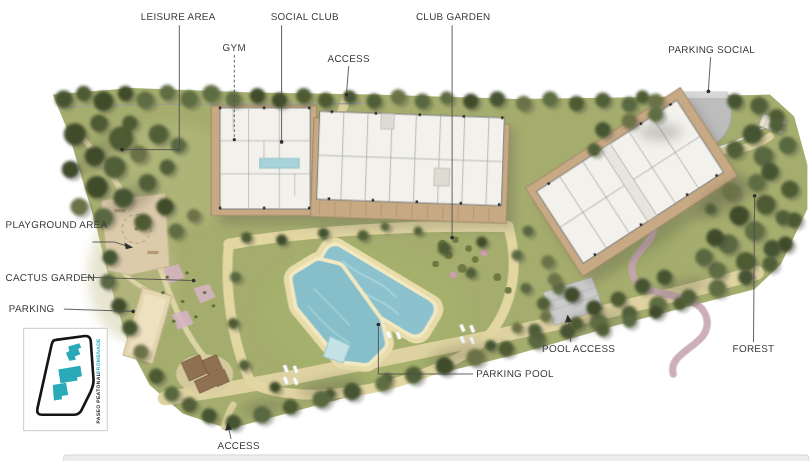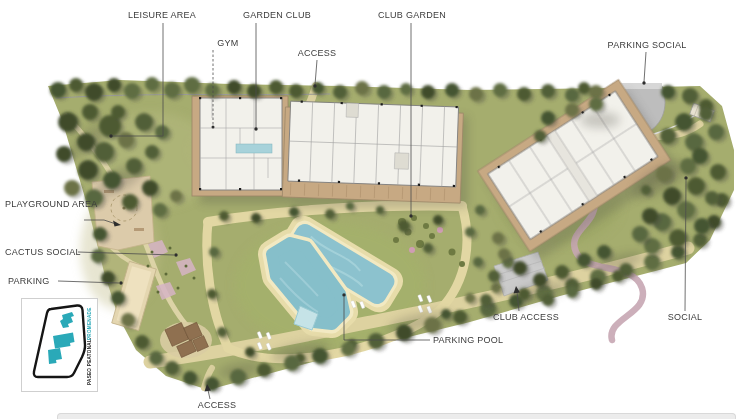--- a/index.html
+++ b/index.html
@@ -575,31 +575,31 @@
           <circle cx="686" cy="178" r="1.7" fill="#2e2e2e" stroke="none"></circle>
         </g>
     <g>
           <line x1="210" y1="399" x2="208" y2="390"></line>
           <polygon points="207,384 204.5,391.5 211,390.5" fill="#2e2e2e" stroke="none"></polygon>
         </g>
   </g>
 </svg>
 
 <div class="lbl ctr" style="left:162px;top:11px">LEISURE AREA</div>
-<div class="lbl ctr" style="left:277px;top:11px">GARDEN CLUB</div>
-<div class="lbl ctr" style="left:228px;top:39px">GYM</div>
+<div class="lbl ctr" style="left:277px;top:11px">SOCIAL CLUB</div>
+<div class="lbl ctr" style="left:213px;top:39px">GYM</div>
 <div class="lbl ctr" style="left:317px;top:49px">ACCESS</div>
 <div class="lbl ctr" style="left:412px;top:11px">CLUB GARDEN</div>
 <div class="lbl ctr" style="left:647px;top:41px">PARKING SOCIAL</div>
 <div class="lbl" style="left:5px;top:200px">PLAYGROUND AREA</div>
-<div class="lbl" style="left:5px;top:248px">CACTUS SOCIAL</div>
+<div class="lbl" style="left:5px;top:248px">CACTUS GARDEN</div>
 <div class="lbl" style="left:8px;top:277px">PARKING</div>
 <div class="lbl" style="left:433px;top:336px">PARKING POOL</div>
-<div class="lbl ctr" style="left:526px;top:313px">CLUB ACCESS</div>
-<div class="lbl ctr" style="left:685px;top:313px">SOCIAL</div>
+<div class="lbl ctr" style="left:526px;top:313px">POOL ACCESS</div>
+<div class="lbl ctr" style="left:685px;top:313px">FOREST</div>
 <div class="lbl ctr" style="left:217px;top:401px">ACCESS</div>
 
 <div class="legend">
   <svg width="75" height="92" viewBox="0 0 75 92">
     <path d="M29,10 L55,6.5 Q60,6 60.5,11 L63,46 Q63.3,51 60,58 L52,74 Q50,78 45,78 L16,78 Q11,78 12,72.5 L25,14 Q26,10 29,10 Z" fill="#ffffff" stroke="#151515" stroke-width="2.4" stroke-linejoin="round"></path>
     <g fill="#2aa9b8">
       <path d="M40,16 L50,13 L52,17 L49,18 L51,23 L46,25 L47,28 L41,29 L38,22 L41,20 Z"></path>
       <path d="M31,37 L51,33.5 L52.5,43 L48,44 L48.5,47 L33,49.5 Z"></path>
       <path d="M26,51 L38,49 L40,60 L34,61 L34.5,64 L27,65 Z"></path>
     </g>

